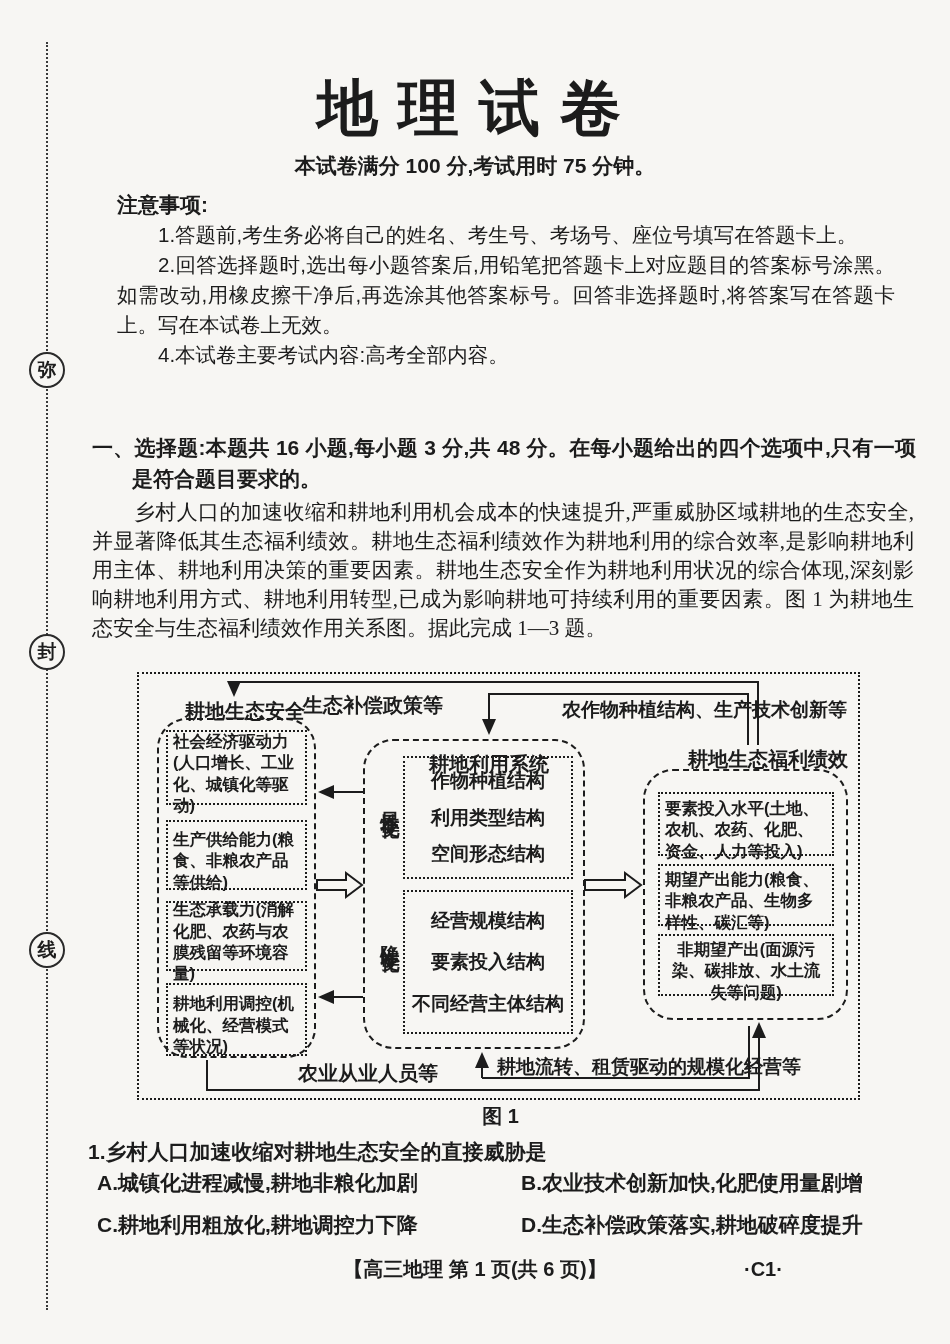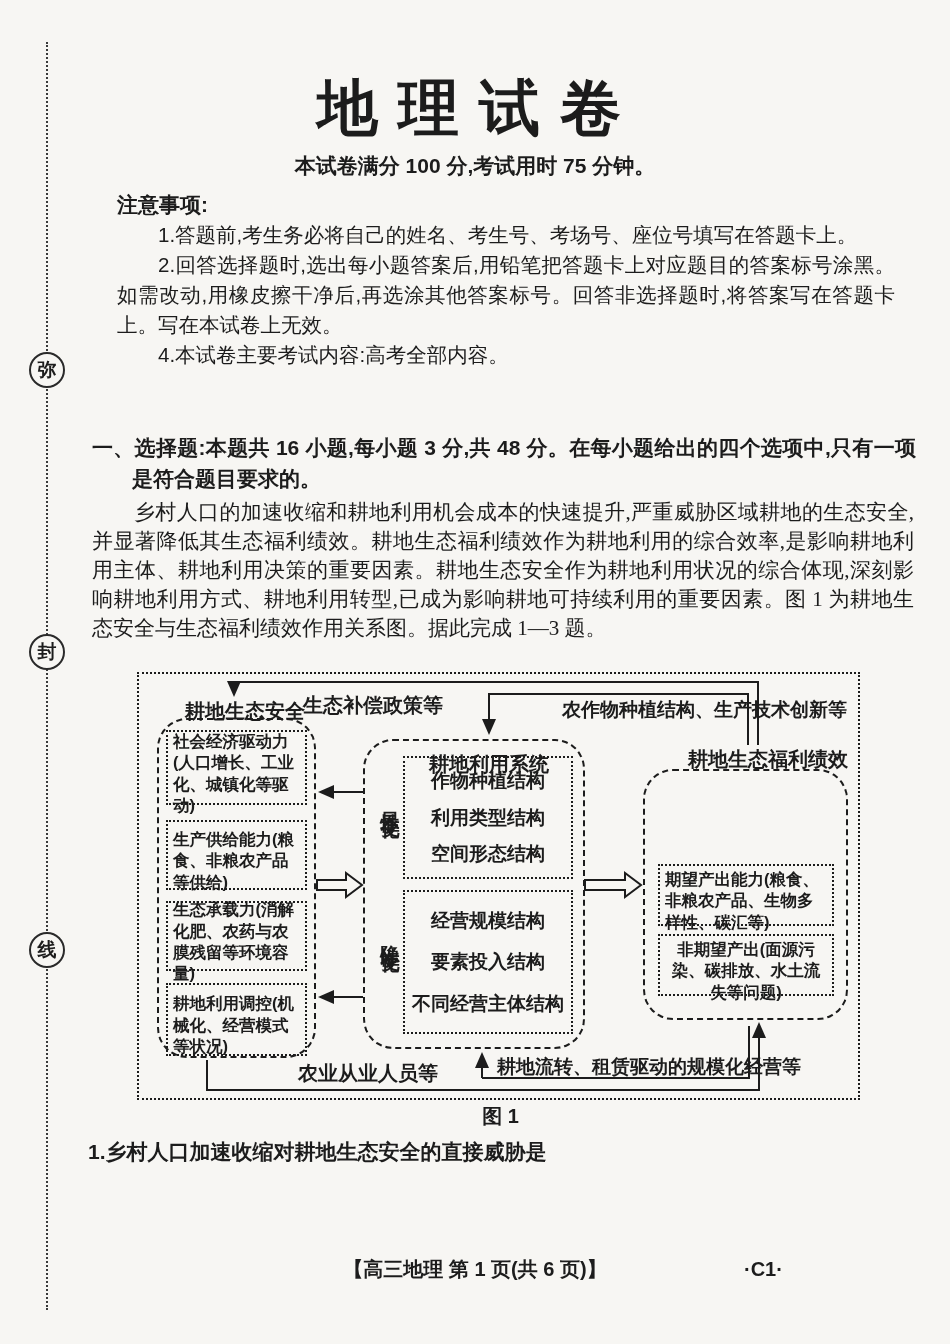--- a/index.html
+++ b/index.html
@@ -140,30 +140,39 @@
       <div>利用类型结构</div>
       <div>空间形态结构</div>
     </div>
     <div class="mid-box" style="left:266px; top:222px; width:170px; height:144px;">
       <div>经营规模结构</div>
       <div>要素投入结构</div>
       <div>不同经营主体结构</div>
     </div>
 
     <div class="group-box" style="left:506px; top:101px; width:205px; height:251px;"></div>
+    <div class="node-box" style="left:521px; top:124px; width:176px; height:64px;">
+        <div class="txt">要素投入水平(土地、农机、农药、化肥、资金、人力等投入)</div>
+      </div>
     <div class="node-box" style="left:521px; top:196px; width:176px; height:62px;">
         <div class="txt">期望产出能力(粮食、非粮农产品、生物多样性、碳汇等)</div>
       </div>
     <div class="node-box" style="left:521px; top:266px; width:176px; height:62px;justify-content:flex-end;">
         <div class="txt" style="text-align:center;">非期望产出(面源污染、碳排放、水土流失等问题)</div>
       </div>
 
     <div class="fig-label" style="left:161px; top:392px;">农业从业人员等</div>
     <div class="fig-label" style="left:360px; top:386px; font-size:19px;">耕地流转、租赁驱动的规模化经营等</div>
   </div>
   <div class="fig-caption">图 1</div>
 
   <div class="question-stem">1.乡村人口加速收缩对耕地生态安全的直接威胁是</div>
+  <div class="options">
+    <div>A.城镇化进程减慢,耕地非粮化加剧</div>
+    <div>B.农业技术创新加快,化肥使用量剧增</div>
+    <div>C.耕地利用粗放化,耕地调控力下降</div>
+    <div>D.生态补偿政策落实,耕地破碎度提升</div>
+  </div>
 
   <div class="footer-center">【高三地理  第 1 页(共 6 页)】</div>
   <div class="footer-right">·C1·</div>
 
 </div>
 
 </body></html>

